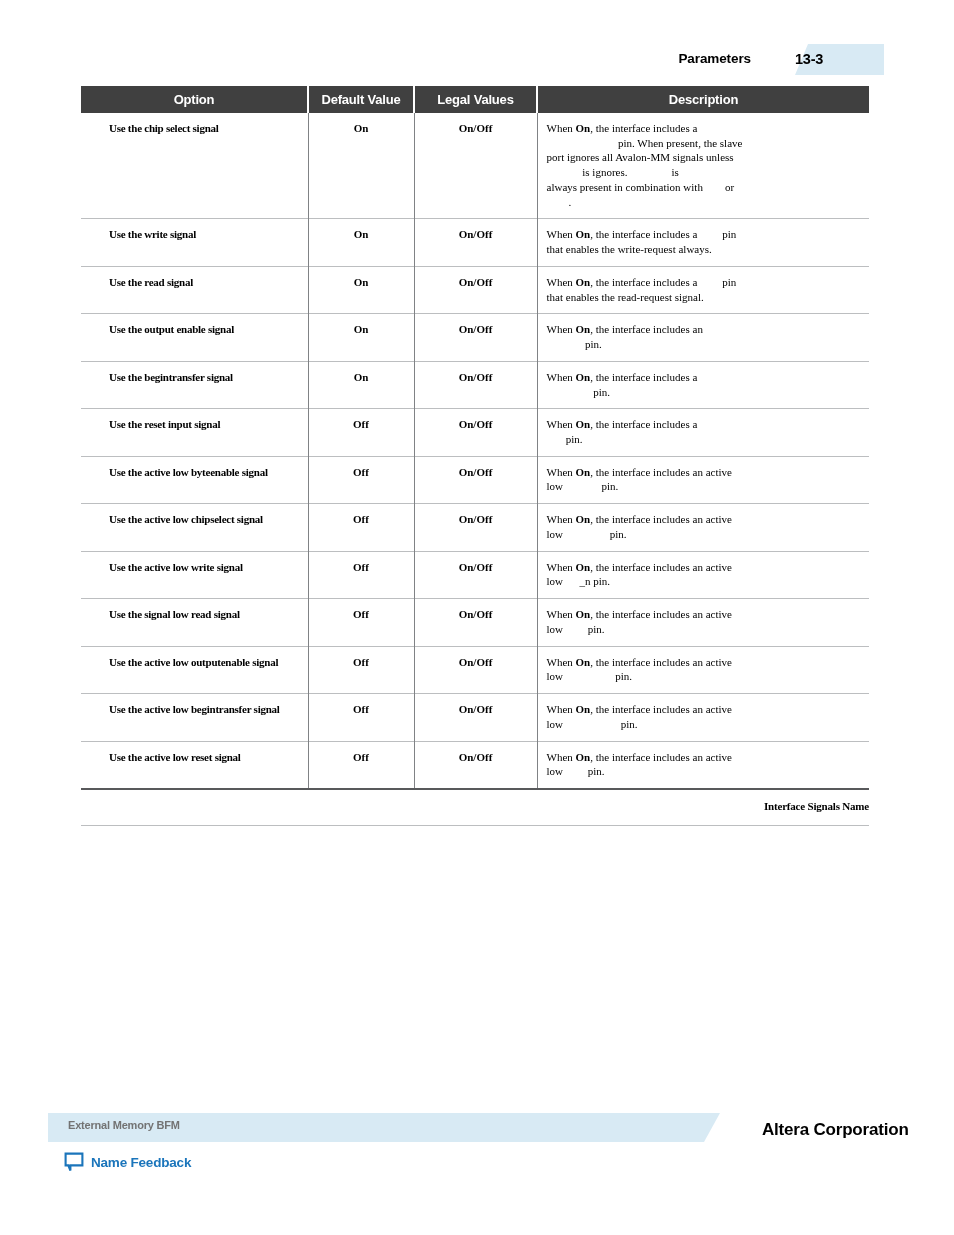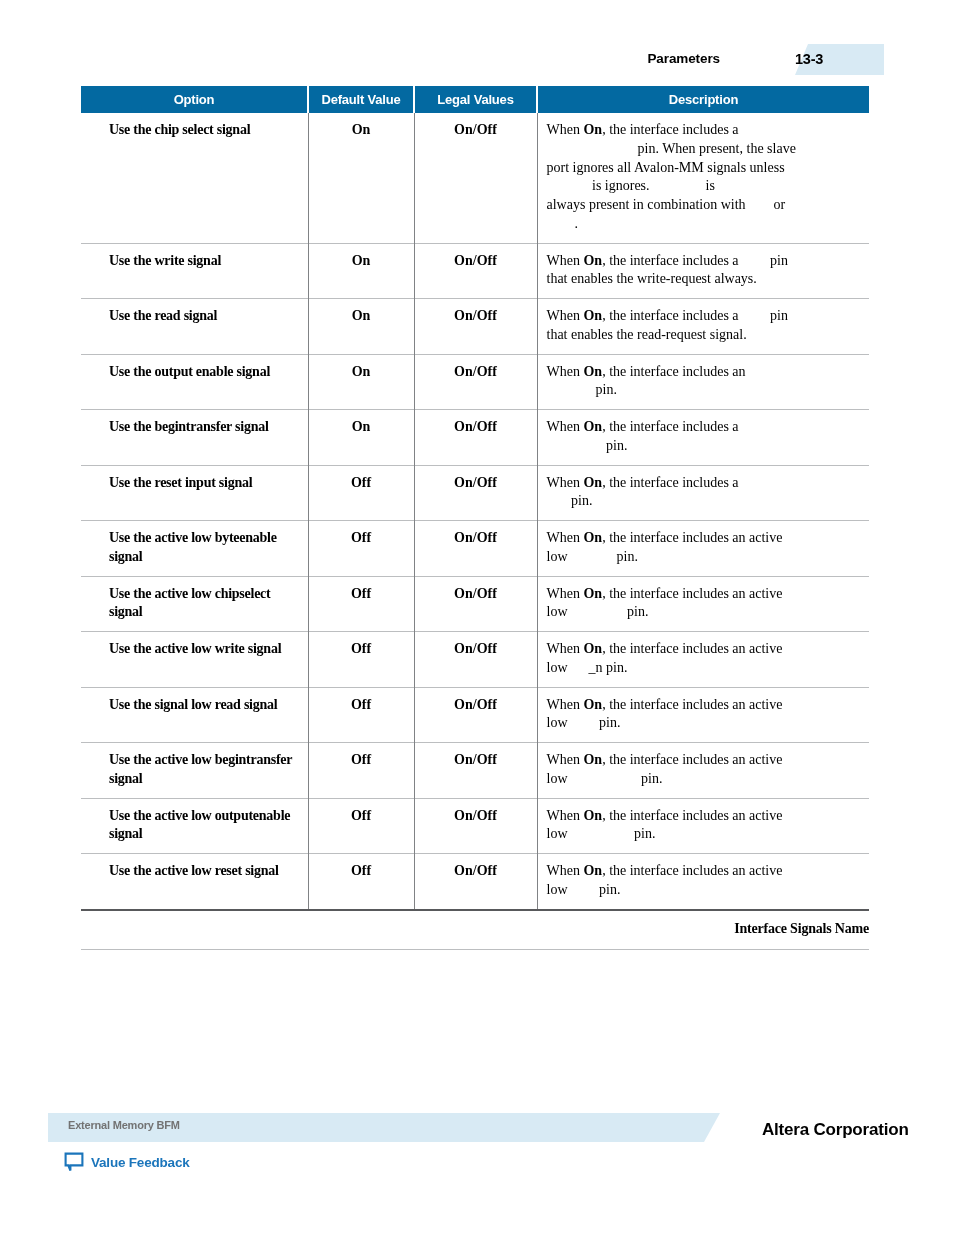--- a/index.html
+++ b/index.html
@@ -16,20 +16,21 @@
     overflow: hidden;
   }
 
   
   .page-header {
     position: absolute;
     top: 42px;
     left: 0;
     width: 886px;
     height: 36px;
+    padding-left: 31px;
   }
   .header-title {
     position: absolute;
     right: 166px;
     top: 9px;
     font-family: "Liberation Sans", "DejaVu Sans", sans-serif;
     font-size: 13.5px;
     font-weight: bold;
     letter-spacing: -0.1px;
     color: #000000;
@@ -67,40 +68,40 @@
     width: 788px;
     border-collapse: collapse;
     table-layout: fixed;
   }
   .param-table col.c-option { width: 227px; }
   .param-table col.c-default { width: 106px; }
   .param-table col.c-legal { width: 123px; }
   .param-table col.c-desc { width: 332px; }
 
   .param-table thead th {
-    background: #0369a1;
+    background: #404040;
     color: #ffffff;
     font-family: "Liberation Sans", "DejaVu Sans", sans-serif;
     font-size: 13px;
     font-weight: bold;
     letter-spacing: -0.2px;
     height: 27px;
     padding: 0;
     text-align: center;
     vertical-align: middle;
     border-right: 2px solid #ffffff;
   }
   .param-table thead th.last { border-right: none; }
 
   .param-table tbody td {
     border-top: 1px solid #bcbec0;
     border-right: 1px solid #808285;
     padding: 8px 0 9px 0;
     vertical-align: top;
-    font-size: 14px;
+    font-size: 11px;
     line-height: 1.34;
   }
   .param-table tbody tr.first-body td { border-top: none; }
   .param-table tbody td.cell-desc { border-right: none; }
 
   .cell-option {
     font-weight: bold;
     padding-left: 28px !important;
     padding-right: 8px !important;
     letter-spacing: -0.25px;
@@ -299,35 +300,35 @@
       <tr>
         <td class="cell-option">Use the signal low read signal</td>
         <td class="cell-default">Off</td>
         <td class="cell-legal">On/Off</td>
         <td class="cell-desc">
           <span class="desc-line"><span>When </span><b class="on">On</b><span>, the interface includes an active</span></span>
           <span class="desc-line"><span>low </span><span class="sig">       </span><span> pin.</span></span>
         </td>
       </tr>
       <tr>
+        <td class="cell-option">Use the active low outputenable signal</td>
+        <td class="cell-default">Off</td>
+        <td class="cell-legal">On/Off</td>
+        <td class="cell-desc">
+          <span class="desc-line"><span>When </span><b class="on">On</b><span>, the interface includes an active</span></span>
+          <span class="desc-line"><span>low </span><span class="sig">                 </span><span> pin.</span></span>
+        </td>
+      </tr>
+      <tr>
         <td class="cell-option">Use the active low begintransfer signal</td>
         <td class="cell-default">Off</td>
         <td class="cell-legal">On/Off</td>
         <td class="cell-desc">
           <span class="desc-line"><span>When </span><b class="on">On</b><span>, the interface includes an active</span></span>
           <span class="desc-line"><span>low </span><span class="sig">                   </span><span> pin.</span></span>
-        </td>
-      </tr>
-      <tr>
-        <td class="cell-option">Use the active low outputenable signal</td>
-        <td class="cell-default">Off</td>
-        <td class="cell-legal">On/Off</td>
-        <td class="cell-desc">
-          <span class="desc-line"><span>When </span><b class="on">On</b><span>, the interface includes an active</span></span>
-          <span class="desc-line"><span>low </span><span class="sig">                 </span><span> pin.</span></span>
         </td>
       </tr>
       <tr>
         <td class="cell-option">Use the active low reset signal</td>
         <td class="cell-default">Off</td>
         <td class="cell-legal">On/Off</td>
         <td class="cell-desc">
           <span class="desc-line"><span>When </span><b class="on">On</b><span>, the interface includes an active</span></span>
           <span class="desc-line"><span>low </span><span class="sig">       </span><span> pin.</span></span>
         </td>
@@ -340,14 +341,14 @@
 
 <div class="footer-bar"></div>
 <div class="footer-doc">External Memory BFM</div>
 <div class="footer-corp">Altera Corporation</div>
 <div class="feedback">
   <span>
     <svg class="bubble-icon" width="20" height="21" viewBox="0 0 20 21" aria-hidden="true">
       <path d="M1.6 1.6 H18.4 V13.4 H6.4 L6.4 18.6 L4.3 13.4 H1.6 Z" fill="none" stroke="#1b75bb" stroke-width="2.1" stroke-linejoin="miter"></path>
     </svg>
   </span>
-  <span class="feedback-label">Value Feedback</span>
+  <span class="feedback-label">Name Feedback</span>
 </div>
 
 </body></html>

